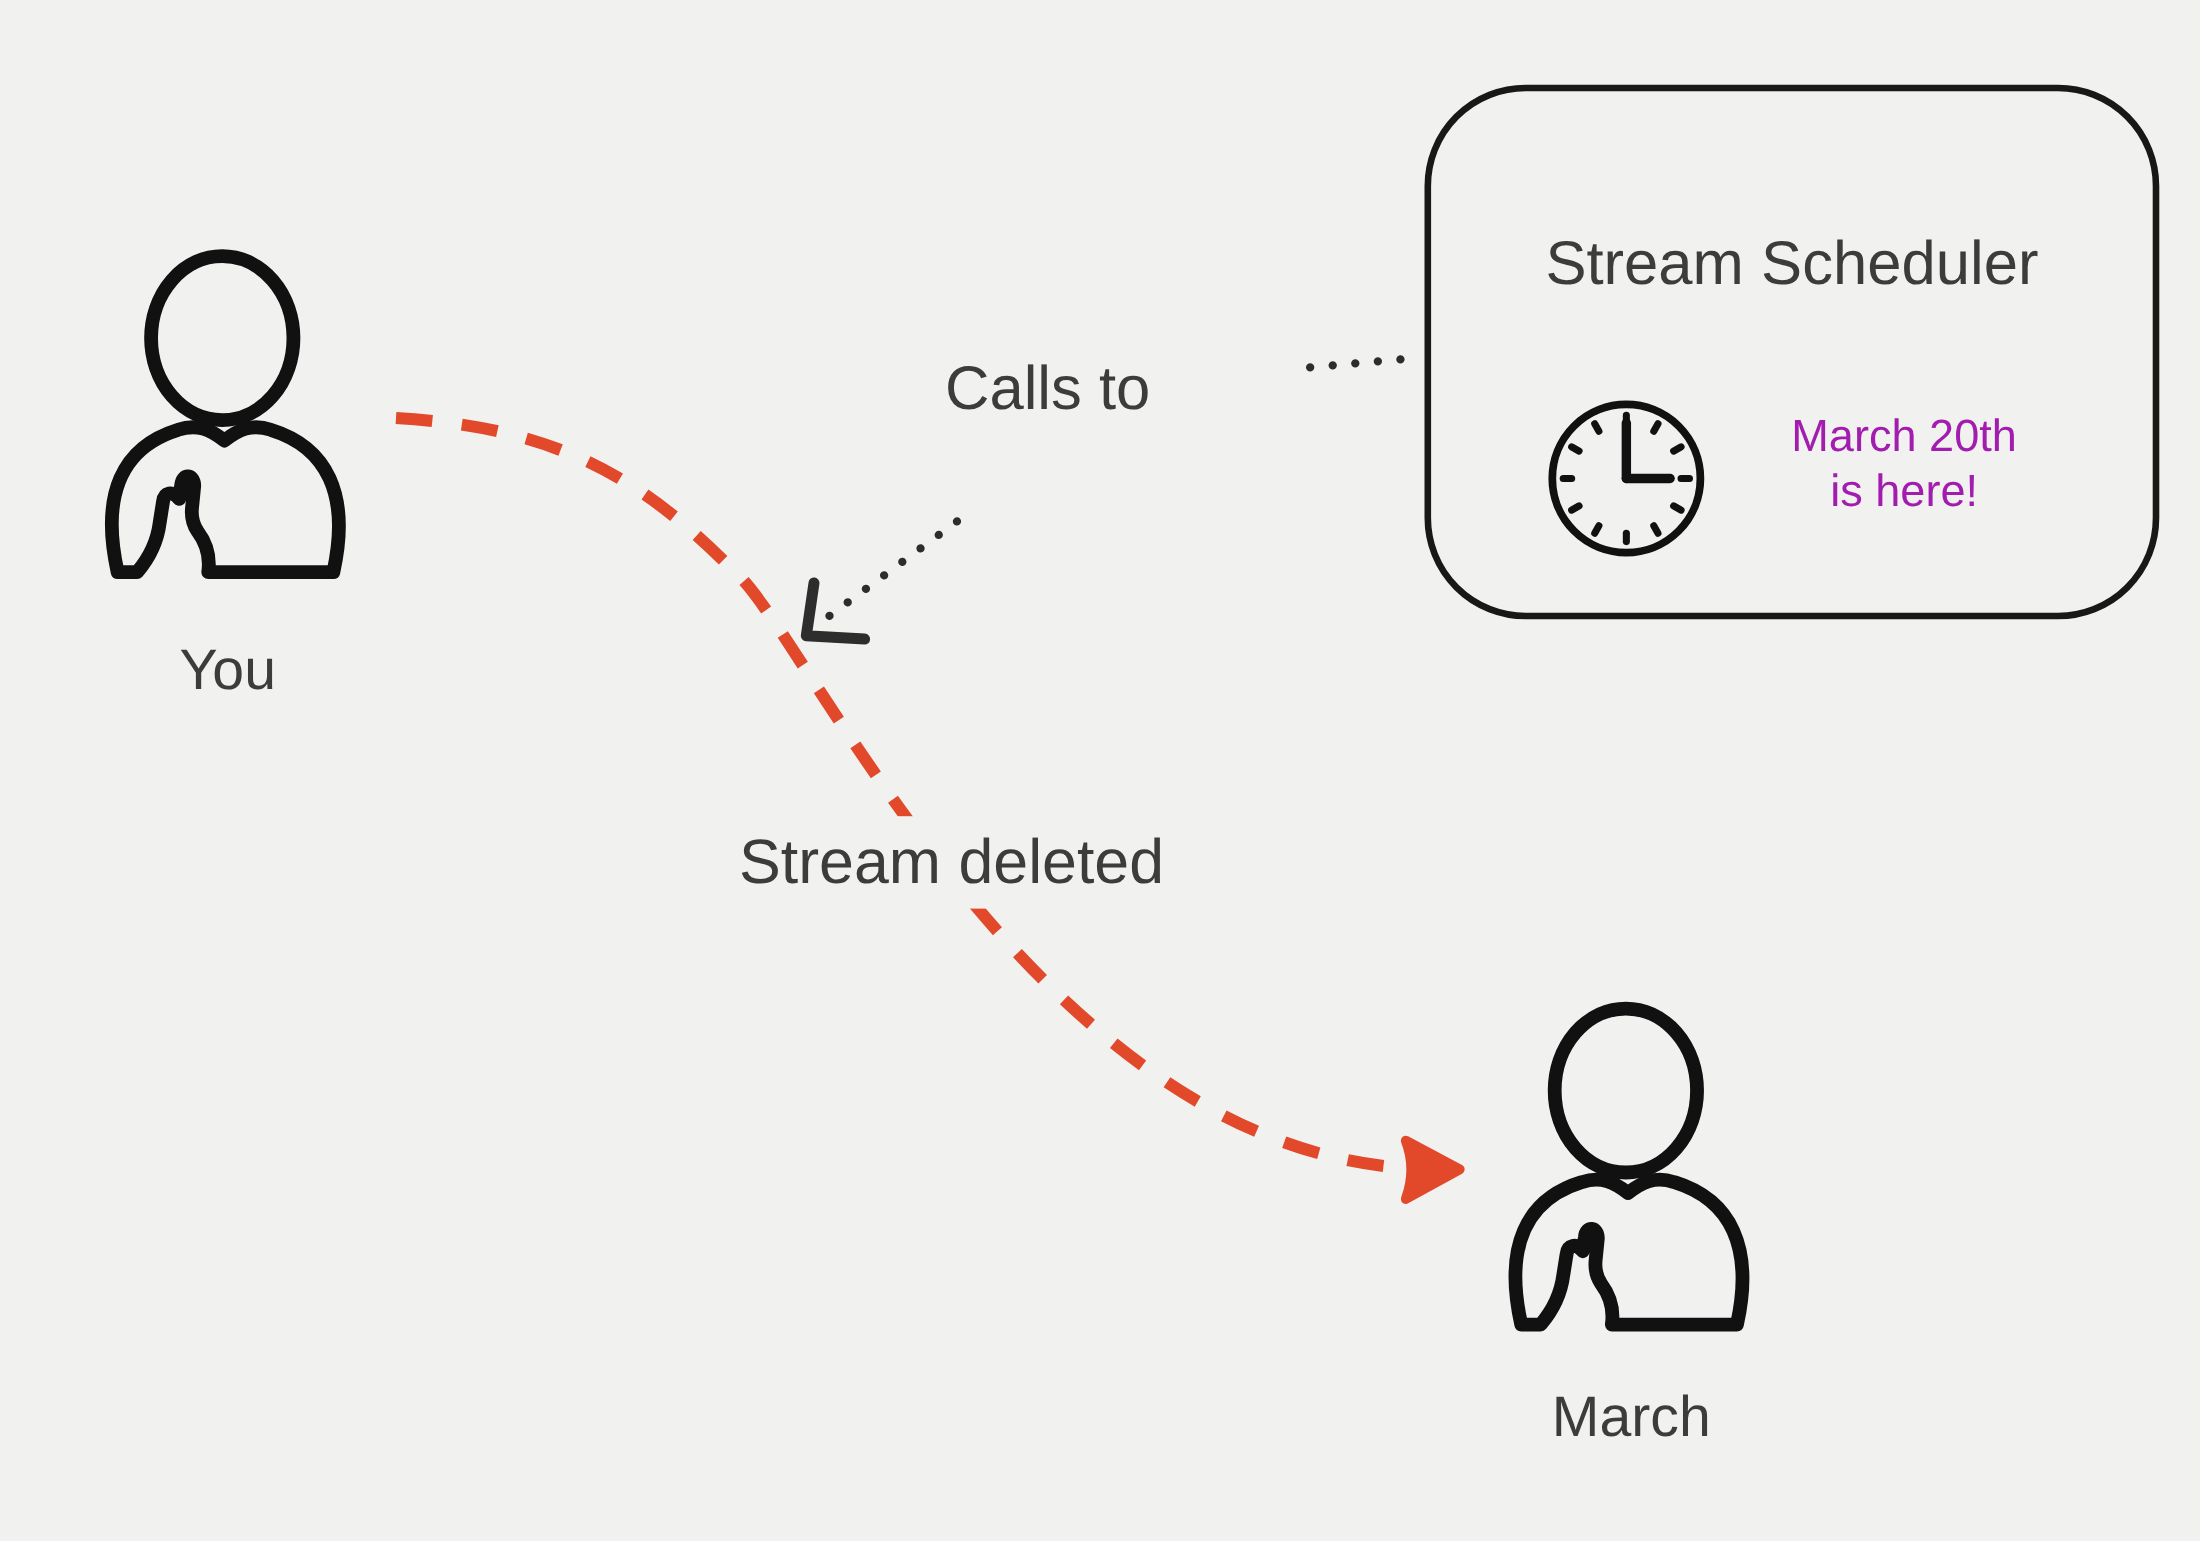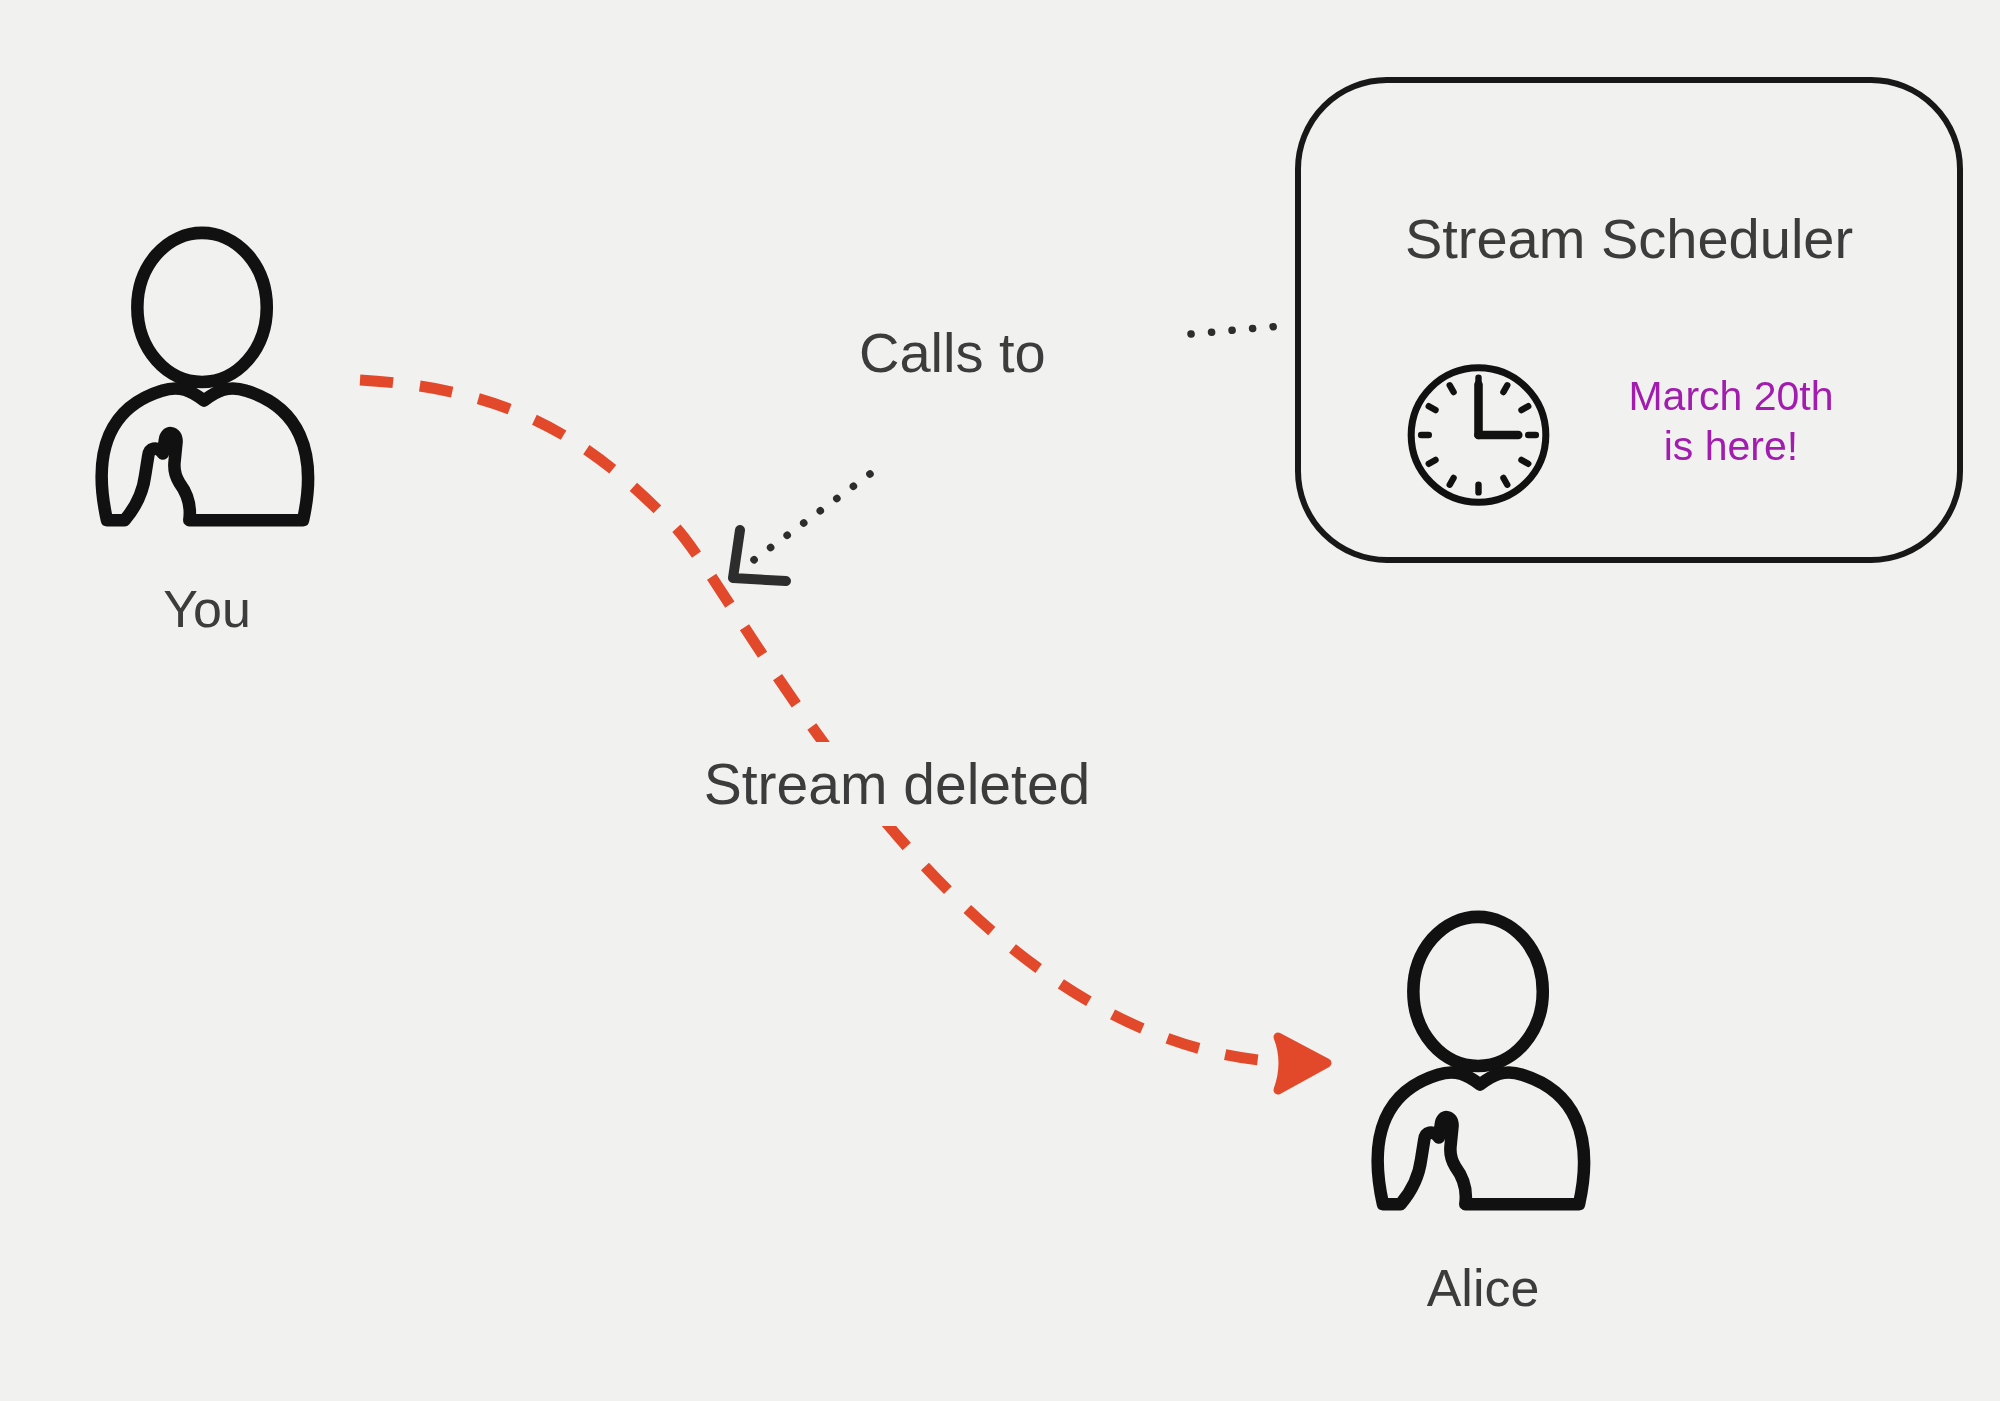--- a/index.html
+++ b/index.html
@@ -47,21 +47,21 @@
     position: absolute;
     left: 830px;
     top: 309px;
     font-size: 56px;
     line-height: 87px;
     color: #3c3c3c;
     margin-left: 29px;
   }
   #stream-deleted-label {
     position: absolute;
-    left: 677px;
+    left: 645px;
     top: 742px;
     width: 440px;
     height: 84px;
     background: #f1f1ef;
     display: flex;
     align-items: center;
     justify-content: center;
     font-size: 57px;
     color: #3c3c3c;
   }
@@ -150,21 +150,21 @@
   </svg>
 
   <svg id="you-icon" class="actor-icon" viewBox="0 0 120 154" xmlns="http://www.w3.org/2000/svg" aria-label="person-icon">
     <use href="#person-shape"></use>
   </svg>
   <div id="you-label" class="label actor-label">You</div>
 
   <svg id="alice-icon" class="actor-icon" viewBox="0 0 120 154" xmlns="http://www.w3.org/2000/svg" aria-label="person-icon">
     <use href="#person-shape"></use>
   </svg>
-  <div id="alice-label" class="label actor-label">Alice</div>
+  <div id="alice-label" class="label actor-label">March</div>
 
   <div id="call-annotation" class="label">
     <div>Calls to</div>
   </div>
 
   <div id="scheduler-box">
     <div id="scheduler-title">Stream Scheduler</div>
 
     <svg id="clock" viewBox="0 0 100 100" xmlns="http://www.w3.org/2000/svg" aria-label="3:00">
       <circle cx="50" cy="50" r="44" fill="none" stroke="#111111" stroke-width="4.6"></circle>

